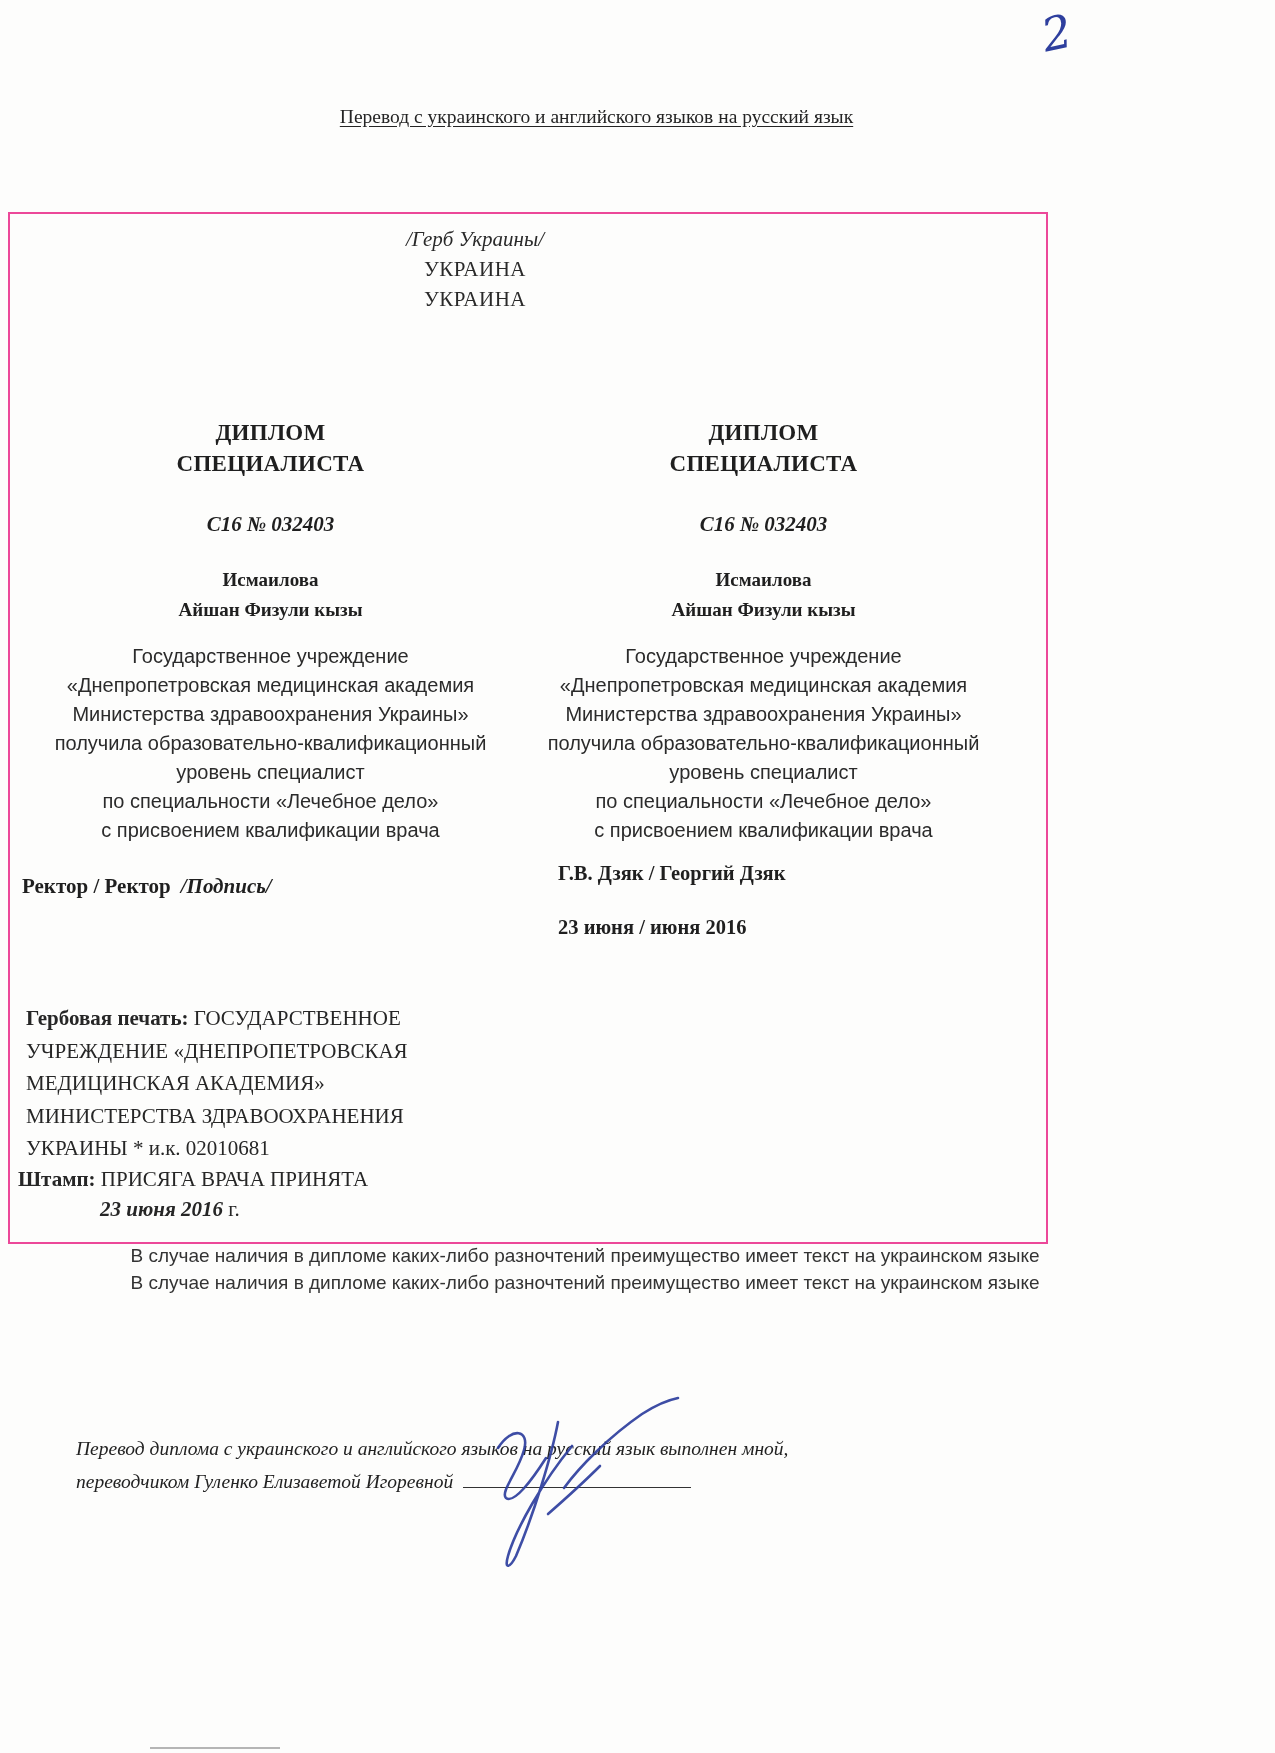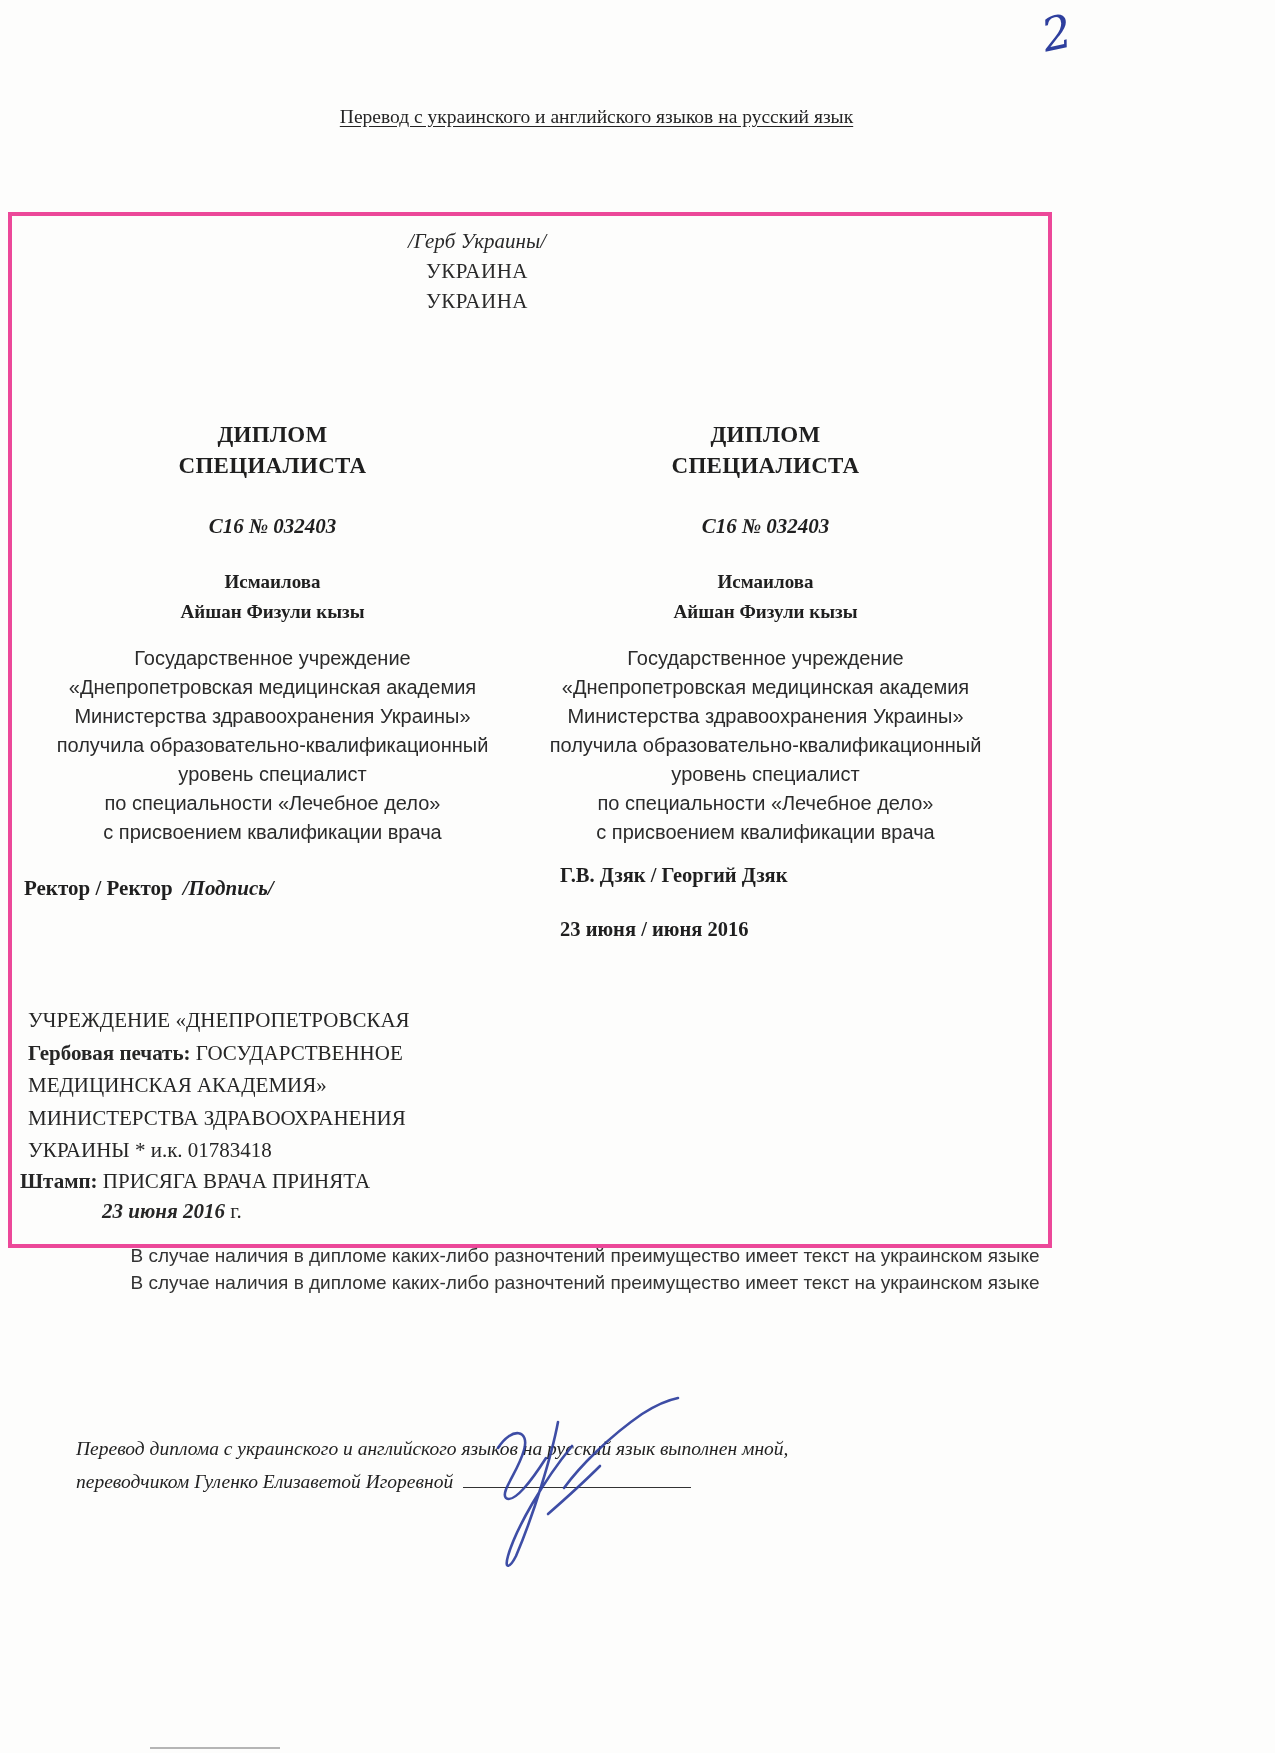--- a/index.html
+++ b/index.html
@@ -28,21 +28,21 @@
     text-align:center;
     padding-left:46px;box-sizing:border-box;
     font-size:19.5px;
     color:#242424;
   }
   .top-header span{text-decoration:underline;text-underline-offset:3px;}
   
   .doc-box{
     left:8px;top:212px;
     width:1036px;height:1028px;
-    border:4px solid #ec4899;
+    border:2px solid #ec4899;
   }
   .box-header{
     top:10px;left:0;width:930px;
     text-align:center;
     font-size:21px;line-height:30px;
     color:#2a2a2a;
   }
   .emblem-note{font-style:italic;}
   .country{letter-spacing:0.5px;}
   
@@ -175,28 +175,28 @@
     </div>
 
     <div class="abs rector-line">
       <span>Ректор / Ректор</span><span class="rector-sign">/Подпись/</span>
     </div>
 
     <div class="abs signer-line">Г.В. Дзяк / Георгий Дзяк</div>
     <div class="abs date-line">23 июня / июня 2016</div>
 
     <div class="abs seal-block">
-      <div>УЧРЕЖДЕНИЕ «ДНЕПРОПЕТРОВСКАЯ</div>
       <div>
         <span class="seal-label">Гербовая печать:</span>
         <span>ГОСУДАРСТВЕННОЕ</span>
       </div>
+      <div>УЧРЕЖДЕНИЕ «ДНЕПРОПЕТРОВСКАЯ</div>
       <div>МЕДИЦИНСКАЯ АКАДЕМИЯ»</div>
       <div>МИНИСТЕРСТВА ЗДРАВООХРАНЕНИЯ</div>
-      <div>УКРАИНЫ * и.к. 01783418</div>
+      <div>УКРАИНЫ * и.к. 02010681</div>
     </div>
 
     <div class="abs stamp-block">
       <div>
         <span class="stamp-label">Штамп:</span>
         <span>ПРИСЯГА ВРАЧА ПРИНЯТА</span>
       </div>
       <div class="stamp-date-row">
         <span class="stamp-date">23 июня 2016</span>
         <span>г.</span>

